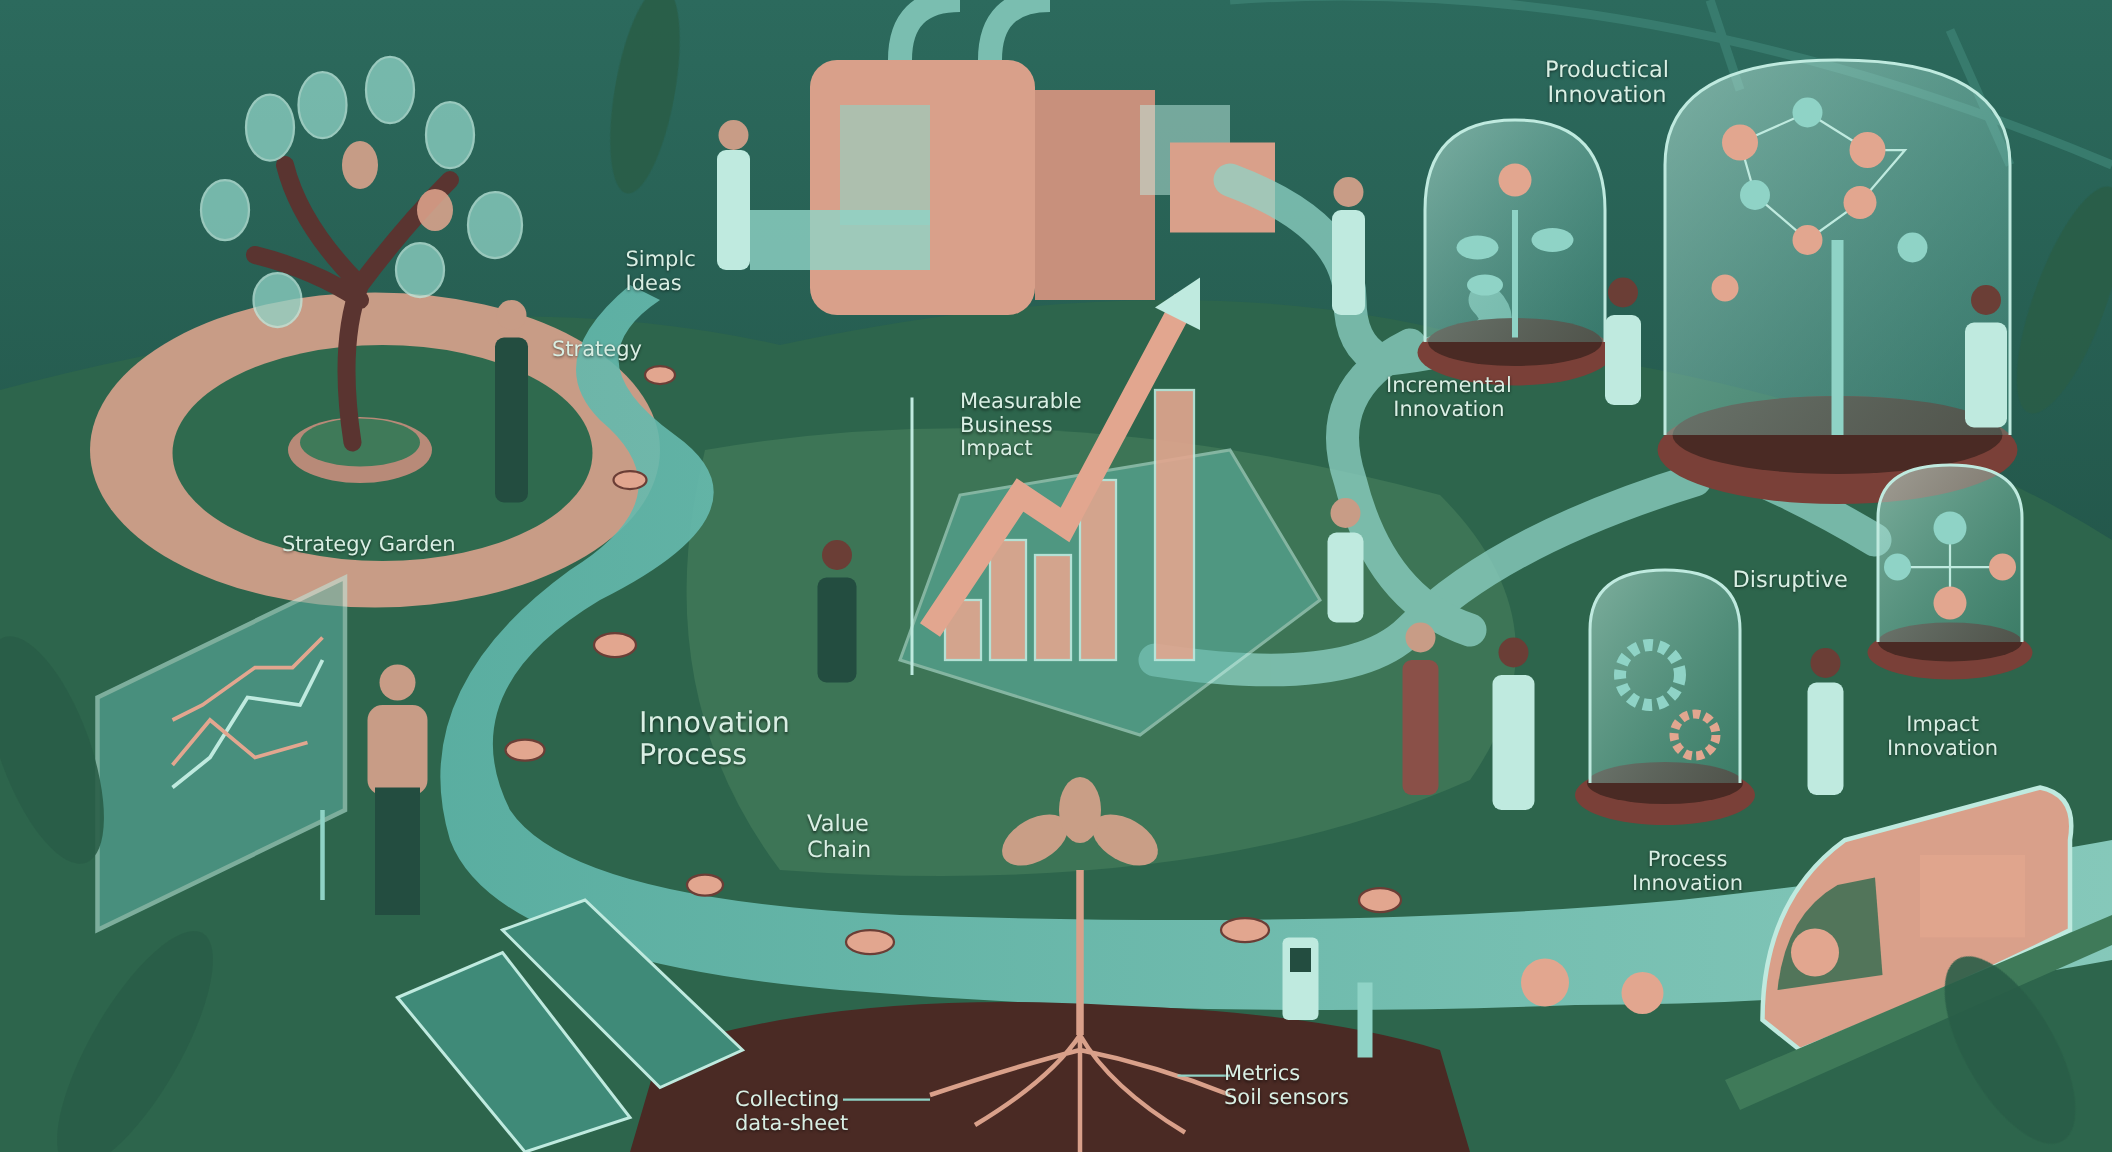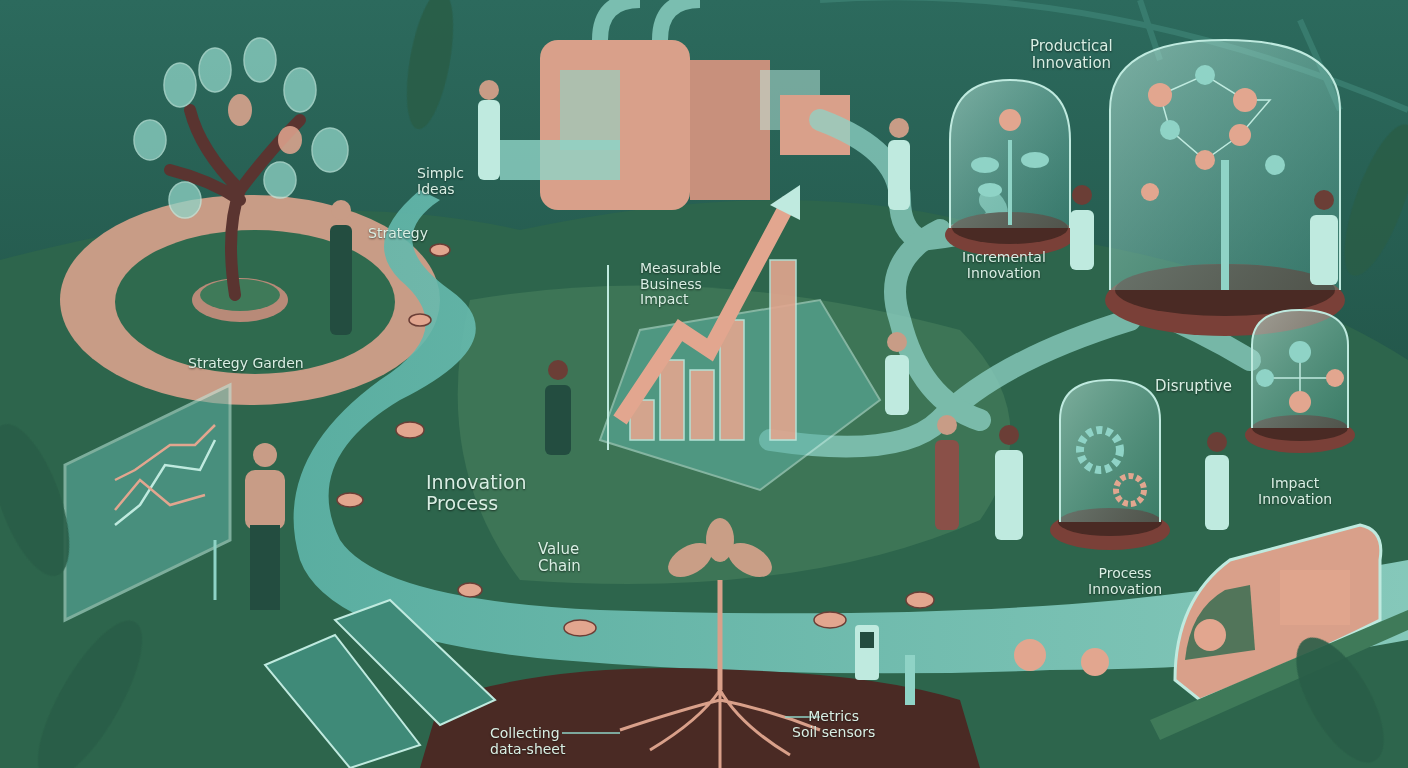--- a/index.html
+++ b/index.html
@@ -270,21 +270,21 @@
   <div>Simplc</div>
   <div>Ideas</div>
 </div>
 <div class="lbl sm" style="left:368px;top:226px;">Strategy</div>
 <div class="lbl sm" style="left:188px;top:356px;">Strategy Garden</div>
 <div class="lbl sm" style="left:640px;top:261px;">
   <div>Measurable</div>
   <div>Business</div>
   <div>Impact</div>
 </div>
-<div class="lbl sm center" style="left:962px;top:250px;">
+<div class="lbl sm center" style="left:924px;top:250px;">
   <div>Incremental</div>
   <div>Innovation</div>
 </div>
 <div class="lbl md" style="left:1155px;top:342px;margin-top:36px;">Disruptive</div>
 <div class="lbl lg" style="left:426px;top:472px;">
   <div>Innovation</div>
   <div>Process</div>
 </div>
 <div class="lbl md" style="left:538px;top:541px;">
   <div>Value</div>
@@ -295,17 +295,17 @@
   <div>Innovation</div>
 </div>
 <div class="lbl sm center" style="left:1088px;top:566px;">
   <div>Process</div>
   <div>Innovation</div>
 </div>
 <div class="lbl sm" style="left:490px;top:726px;">
   <div>Collecting</div>
   <div>data-sheet</div>
 </div>
-<div class="lbl sm" style="left:792px;top:709px;text-align:center;">
+<div class="lbl sm" style="left:816px;top:709px;">
   <div>Metrics</div>
   <div>Soil sensors</div>
 </div>
 </div>
 
 </body></html>

